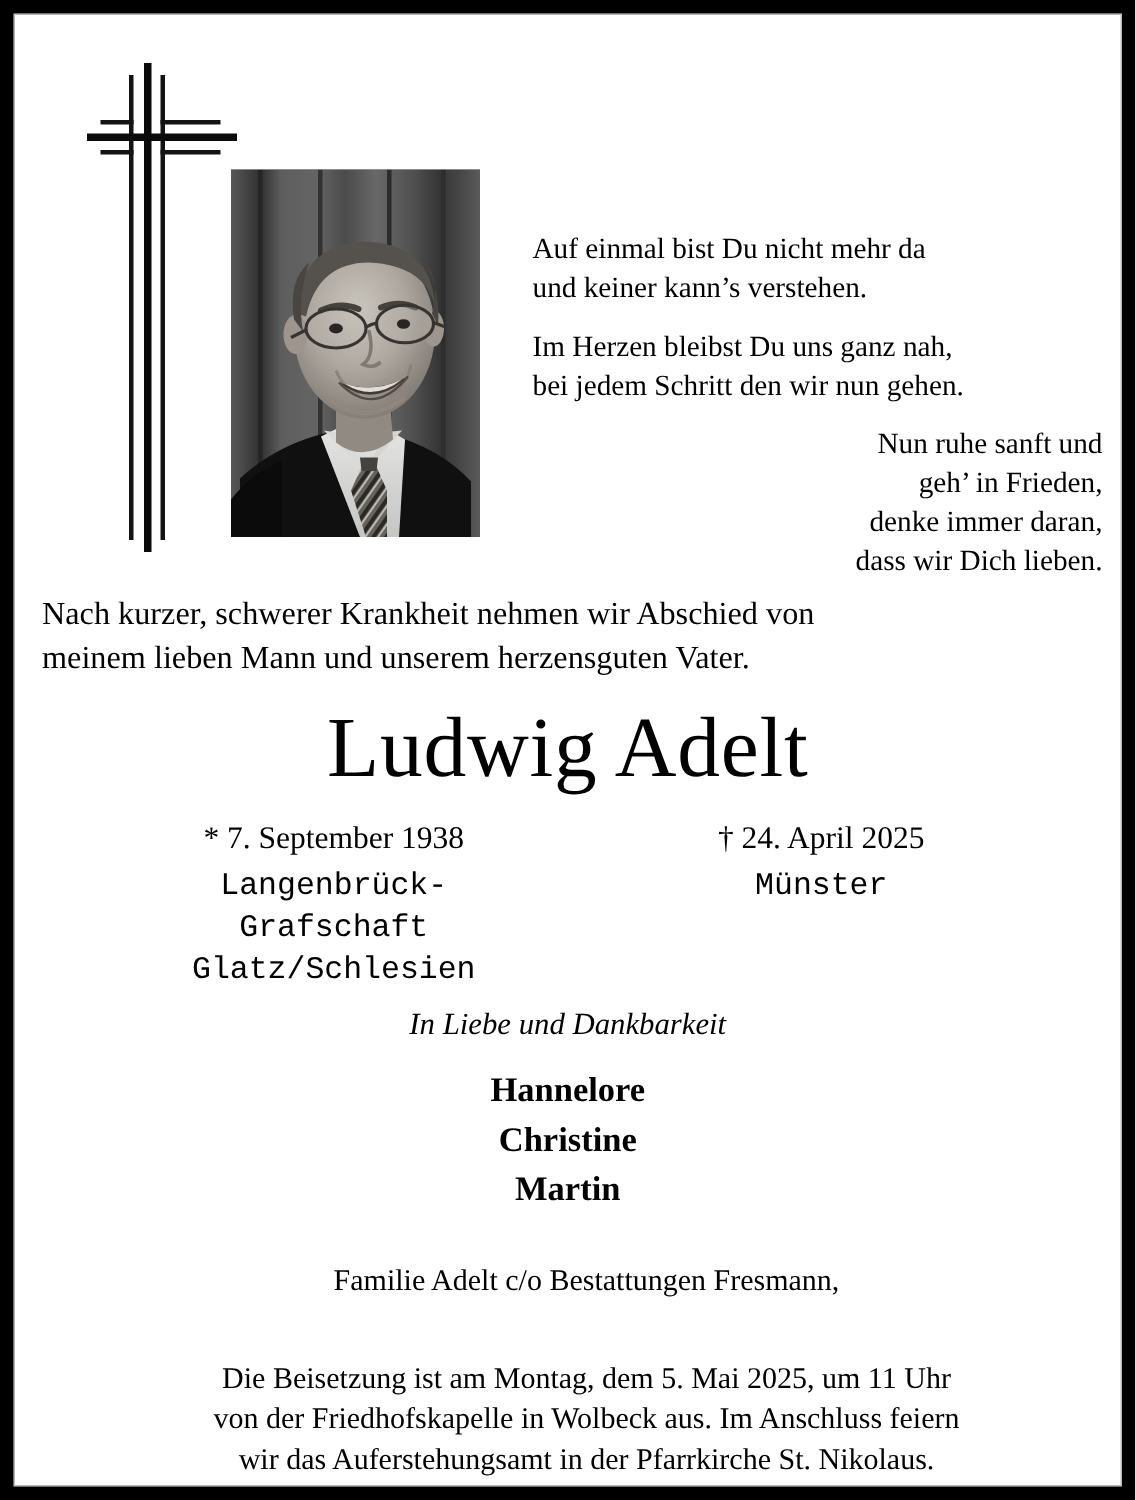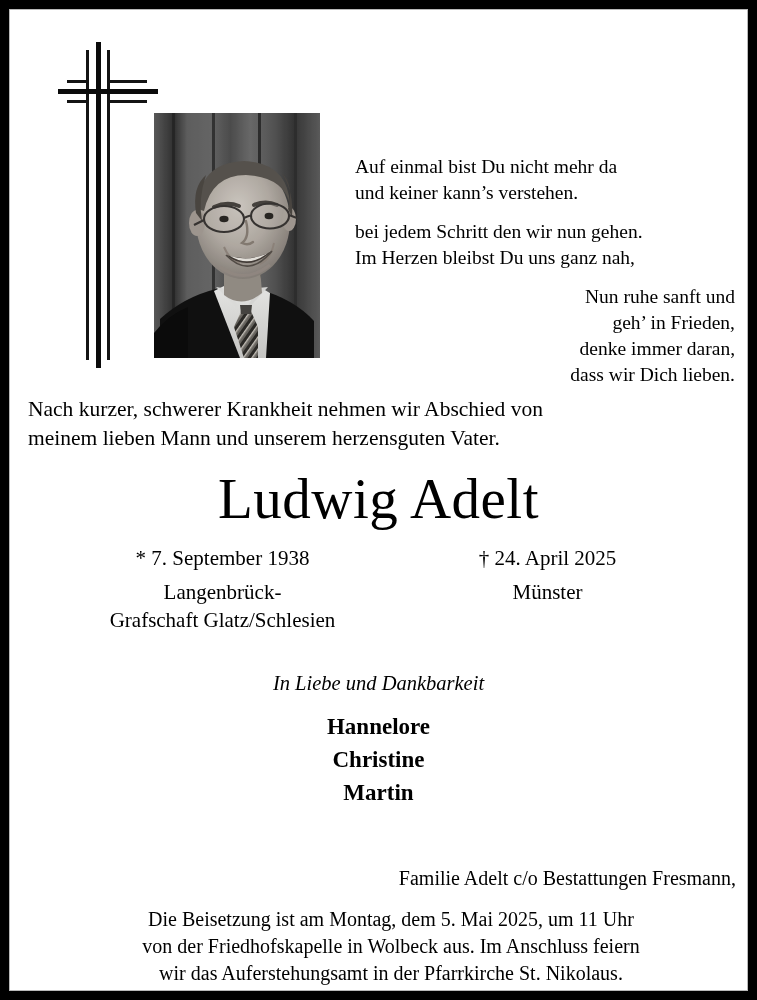--- a/index.html
+++ b/index.html
@@ -183,21 +183,21 @@
     align-items: flex-start;
   }
   .lifespan .col {
     width: 310px;
     text-align: center;
     font-size: 21px;
     line-height: 28px;
   }
   .lifespan .date { display: block; white-space: nowrap; }
   .lifespan .place { display: block; margin-top: 6px; }
-  .lifespan .place .pline { display: block; }
+  .lifespan .place .pline { display: block; font-family: Liberation Mono, monospace; }
   .col-birth { padding-right: 10px; }
   .col-death { padding-left: 10px; }
 
   
   .dedication {
     position: absolute;
     left: 18px;
     top: 660px;
     width: 701px;
     text-align: center;
@@ -218,22 +218,21 @@
   .survivors .person { display: block; }
 
   
   .contact {
     position: absolute;
     left: 36px;
     top: 831px;
     width: 690px;
     font-size: 20px;
     line-height: 27px;
-    text-align: right;
-    margin-top: 24px;
+    text-align: center;
   }
   .contact .line { display: block; }
 
   .service {
     position: absolute;
     left: 36px;
     top: 896px;
     width: 690px;
     font-size: 20px;
     line-height: 27px;
@@ -346,22 +345,22 @@
         <rect x="0" y="0" width="166" height="245" fill="#000" opacity="0.06"></rect>
       </svg>
     </div>
 
     <div class="poem">
       <div class="stanza">
         <span class="line">Auf einmal bist Du nicht mehr da</span>
         <span class="line">und keiner kann’s verstehen.</span>
       </div>
       <div class="stanza">
+        <span class="line">Im Herzen bleibst Du uns ganz nah,</span>
         <span class="line">bei jedem Schritt den wir nun gehen.</span>
-        <span class="line">Im Herzen bleibst Du uns ganz nah,</span>
       </div>
       <div class="stanza">
         <span class="line">Nun ruhe sanft und</span>
         <span class="line">geh’ in Frieden,</span>
         <span class="line">denke immer daran,</span>
         <span class="line">dass wir Dich lieben.</span>
       </div>
     </div>
 
     <div class="lead">

